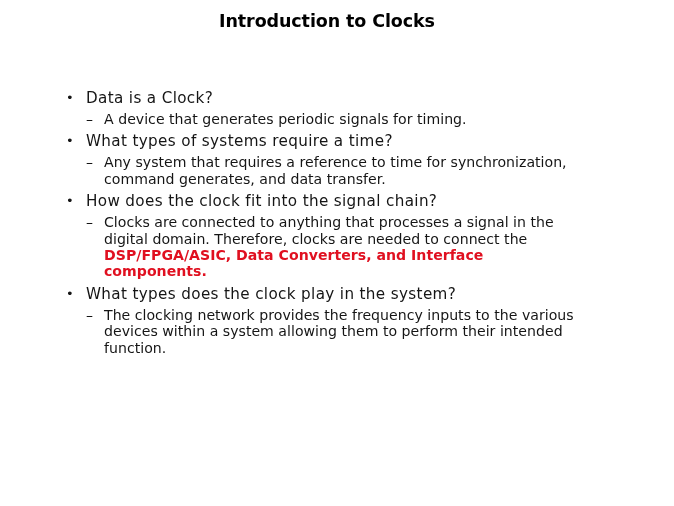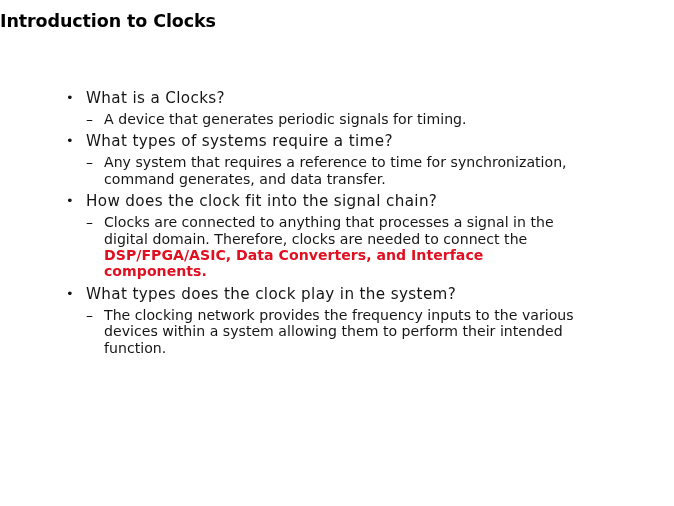--- a/index.html
+++ b/index.html
@@ -19,21 +19,21 @@
     position: relative;
     width: 674px;
     height: 506px;
     background: #ffffff;
   }
   .slide-title {
     position: absolute;
     left: 0;
     top: 11px;
     width: 654px;
-    text-align: left;
+    text-align: center;
     font-size: 17.5px;
     font-weight: bold;
     letter-spacing: -0.1px;
     color: #000000;
     white-space: nowrap;
   }
   .body-list {
     position: absolute;
     left: 0;
     top: 88px;
@@ -84,21 +84,21 @@
 <body>
 
 <div class="slide" style="background: rgb(255, 255, 255);">
 
   <div class="slide-title">Introduction to Clocks</div>
 
   <div class="body-list">
 
     <div class="lvl1" style="color: rgb(21, 21, 21);">
       <span class="marker">•</span>
-      <span>What is a Clocks?</span>
+      <span>Data is a Clock?</span>
     </div>
     <div class="lvl2" style="color: rgb(21, 21, 21);">
       <span class="marker">–</span>
       <span>A device that generates periodic signals for timing.</span>
     </div>
 
     <div class="lvl1" style="color: rgb(21, 21, 21);">
       <span class="marker">•</span>
       <span>What types of systems require a time?</span>
     </div>

